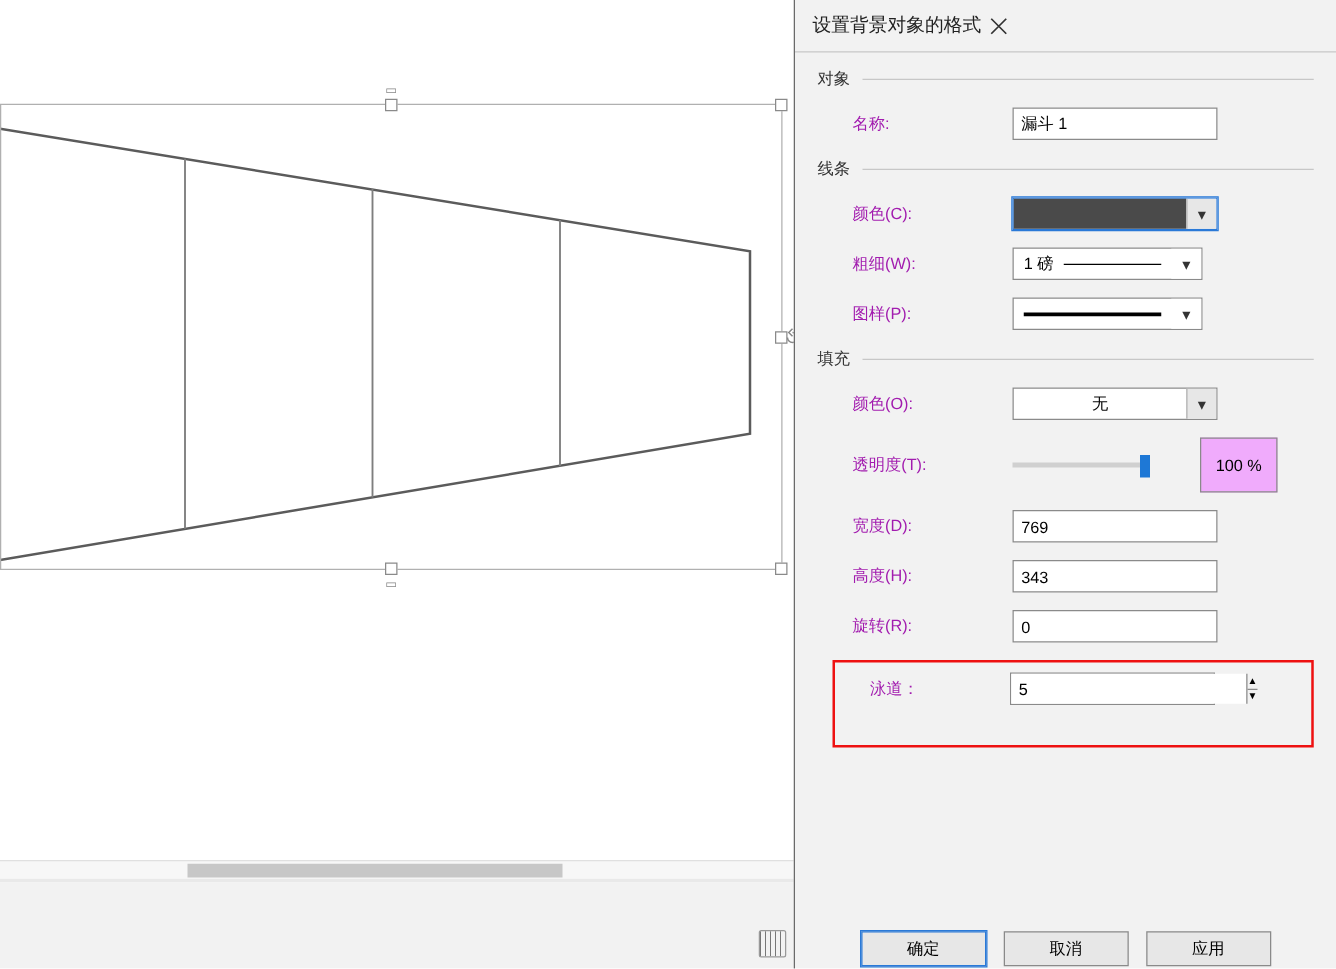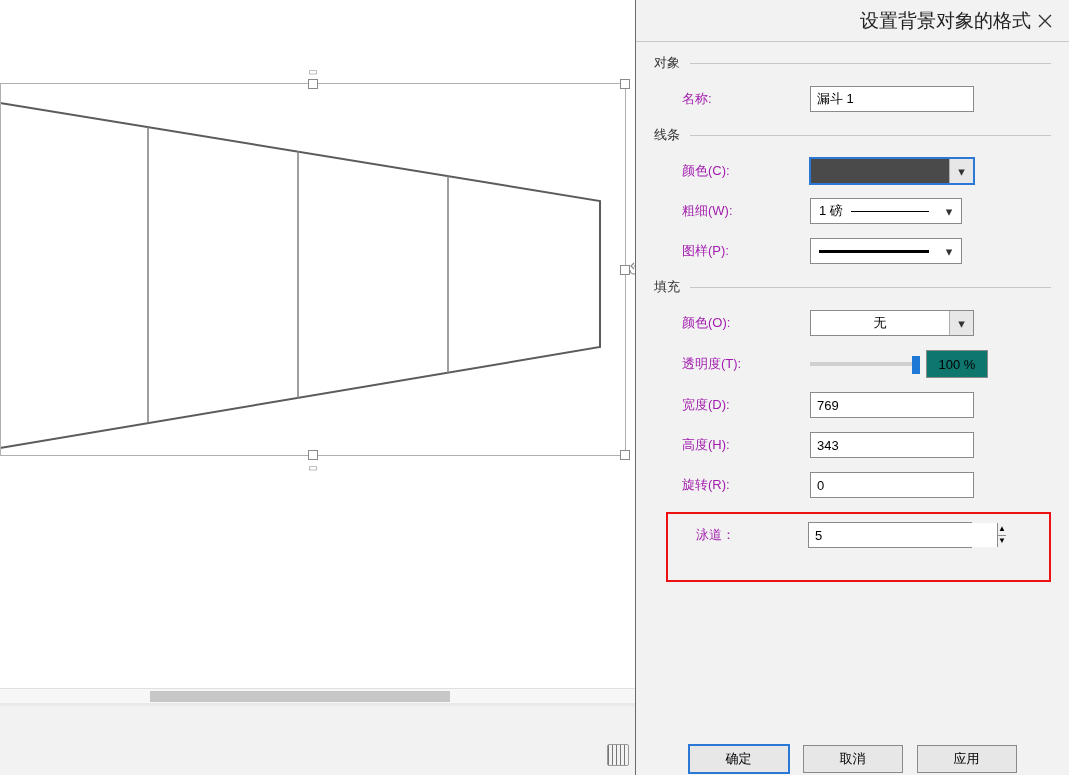--- a/index.html
+++ b/index.html
@@ -57,22 +57,22 @@
 
   
   .panel {
     position: absolute; right: 0; top: 0; width: 434px; height: 775px;
     border-left: 1px solid #6a6a6a; background: #f2f2f2;
     display: flex; flex-direction: column;
   }
   .panel-header {
     height: 42px; display: flex; align-items: center; padding: 0 10px 0 14px;
     border-bottom: 1px solid #c7c7c7;
-    justify-content: flex-end;
-    font-size: 19px;
+    justify-content: flex-start;
+    font-size: 15px;
   }
   .panel-header .title { color: #222; }
   .close-btn { width: 28px; height: 28px; display:flex;align-items:center;justify-content:center;cursor:pointer;}
   .close-btn svg { stroke:#333; stroke-width:1.4; }
 
   .panel-body { flex:1; padding: 12px 18px 0 18px; overflow:hidden; }
 
   .sect { margin-bottom: 12px; }
   .sect-title { color:#333; margin-bottom: 14px; position: relative; display:flex; align-items:center; gap:10px; }
   .sect-title::after {
@@ -112,21 +112,21 @@
   .fillcolor .cval { flex:1;text-align:center; }
 
   .slider-wrap { display:flex; align-items:center; gap:10px; }
   .slider {
     width: 110px; height: 4px; background:#d0d0d0; position:relative;
   }
   .slider .knob {
     position:absolute; right:0; top:-6px; width:8px; height:18px; background:#1e78d6;
   }
   .pct-box {
-    width: 62px; height:28px; border:1px solid #8a8a8a; background:#0f766e; display:flex;align-items:center;justify-content:center;
+    width: 62px; height:44px; border:1px solid #8a8a8a; background:#f0abfc; display:flex;align-items:center;justify-content:center;margin-left:34px;
   }
 
   .highlight-box {
     border: 2px solid #e11; padding: 8px 12px 32px 12px; margin-left: 12px; margin-top:4px;
   }
   .highlight-box .row { padding-left: 16px; margin-bottom:0; }
 
   .spin {
     width: 164px; height:26px; border:1px solid #8a8a8a; background:#fff; display:flex;
   }

